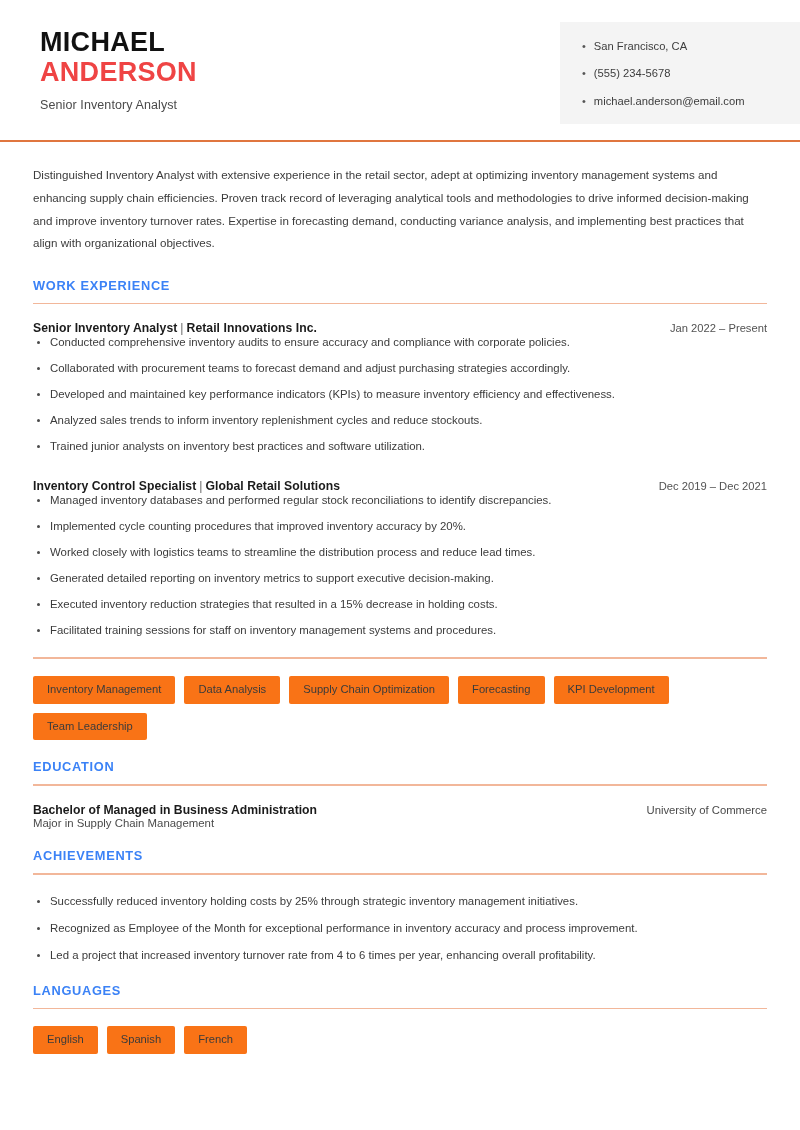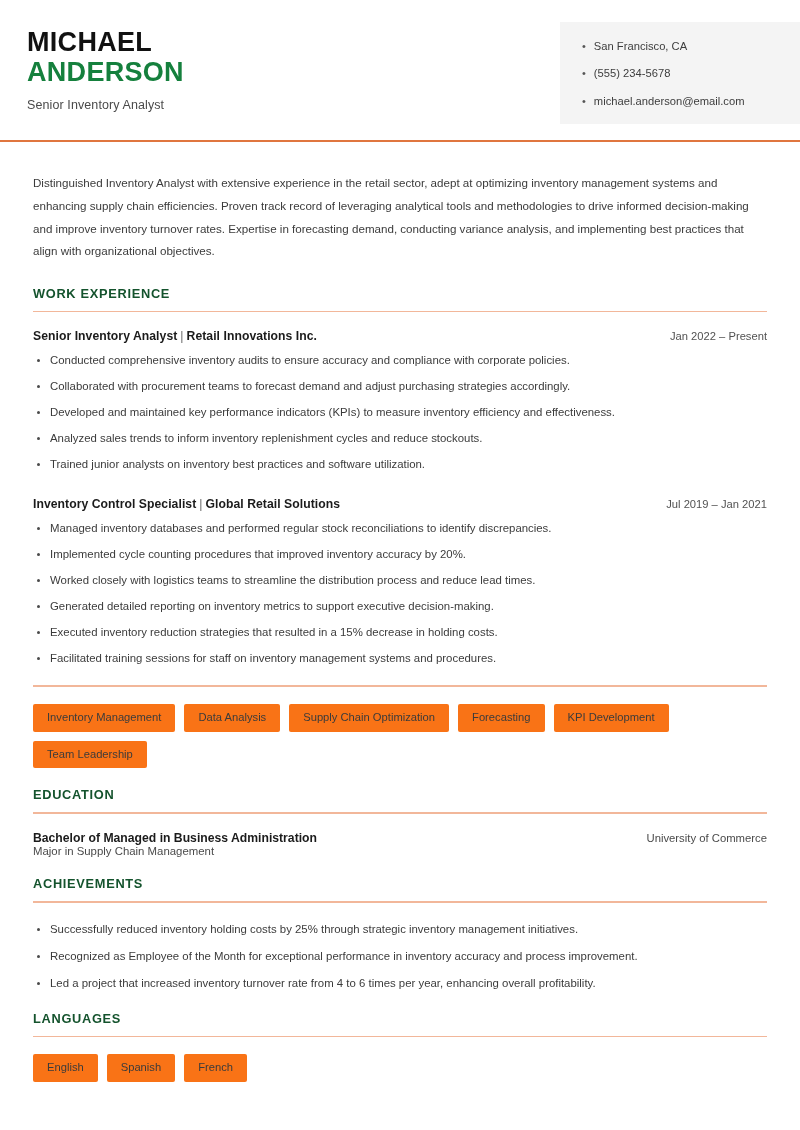--- a/index.html
+++ b/index.html
@@ -28,37 +28,37 @@
   .header {
     position: relative;
     display: flex;
     align-items: flex-start;
     justify-content: space-between;
     padding: 22px 0 0 0;
     min-height: 110px;
   }
 
   .header-left {
-    padding-left: 27px;
+    padding-left: 40px;
     padding-top: 6px;
   }
 
   .name-first {
     font-size: 27px;
     font-weight: bold;
     letter-spacing: 0.3px;
     color: #111111;
     line-height: 1.08;
   }
 
   .name-last {
     font-size: 27px;
     font-weight: bold;
     letter-spacing: 0.3px;
-    color: #15803d;
+    color: #ef4444;
     line-height: 1.08;
     margin-top: 1px;
   }
 
   .job-title {
     font-size: 12.5px;
     color: #4a4a4a;
     margin-top: 11px;
     letter-spacing: 0.1px;
   }
@@ -97,34 +97,34 @@
 
   
   .content {
     padding: 0 33px;
   }
 
   .summary {
     font-size: 11.6px;
     line-height: 1.95;
     color: #3b3b3b;
-    padding-top: 30px;
+    padding-top: 22px;
     padding-bottom: 4px;
     text-align: left;
   }
 
   
   .section {
     margin-top: 19px;
   }
 
   .section-title {
     font-size: 12.8px;
     font-weight: bold;
-    color: #14532d;
+    color: #3b82f6;
     letter-spacing: 0.7px;
     text-transform: uppercase;
   }
 
   .section-rule {
     height: 1.6px;
     background: #f2b79a;
     margin-top: 10px;
   }
 
@@ -159,21 +159,20 @@
   }
 
   .entry-sub {
     font-size: 11.4px;
     color: #4a4a4a;
     margin-top: 0;
   }
 
   ul.bullets {
     list-style: none;
-    margin-top: 10px;
   }
 
   ul.bullets li {
     position: relative;
     font-size: 11.4px;
     color: #3b3b3b;
     line-height: 1.35;
     padding-left: 17px;
     margin-bottom: 10.5px;
   }
@@ -284,21 +283,21 @@
           <li>Analyzed sales trends to inform inventory replenishment cycles and reduce stockouts.</li>
           <li>Trained junior analysts on inventory best practices and software utilization.</li>
         </ul>
       </div>
 
       <div class="entry">
         <div class="entry-head">
           <div class="entry-title">
             <span>Inventory Control Specialist</span><span class="entry-sep">|</span><span>Global Retail Solutions</span>
           </div>
-          <div class="entry-date">Jul 2019 – Jan 2021</div>
+          <div class="entry-date">Dec 2019 – Dec 2021</div>
         </div>
         <ul class="bullets">
           <li>Managed inventory databases and performed regular stock reconciliations to identify discrepancies.</li>
           <li>Implemented cycle counting procedures that improved inventory accuracy by 20%.</li>
           <li>Worked closely with logistics teams to streamline the distribution process and reduce lead times.</li>
           <li>Generated detailed reporting on inventory metrics to support executive decision-making.</li>
           <li>Executed inventory reduction strategies that resulted in a 15% decrease in holding costs.</li>
           <li>Facilitated training sessions for staff on inventory management systems and procedures.</li>
         </ul>
       </div>

